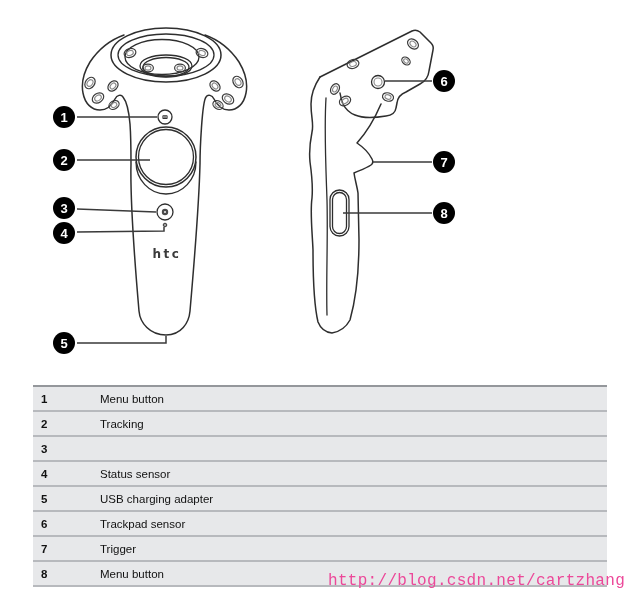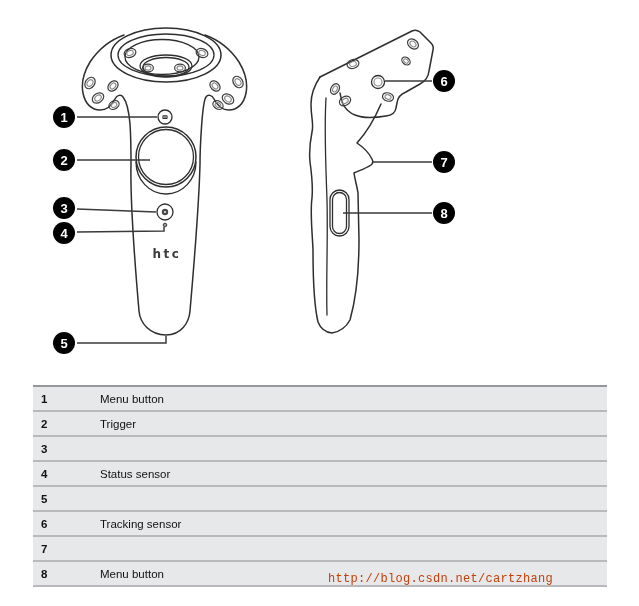--- a/index.html
+++ b/index.html
@@ -31,22 +31,22 @@
   .legend-row {
     display:flex; align-items:center; box-sizing:border-box;
     height:25px; background:#e7e8ea; border-bottom:2px solid #b7b9bd;
     font-size:11.5px; color:#111111;
   }
   .legend-num  { width:59px; padding-left:8px; font-weight:bold; flex:none; }
   .legend-label{ flex:1; }
 
   .watermark {
     position:absolute; left:328px; top:572px; z-index:5;
-    font-family:"Liberation Mono",monospace; font-size:12px;
-    letter-spacing:0.3px; color:#c2410c; white-space:nowrap;
+    font-family:"Liberation Mono",monospace; font-size:16px;
+    letter-spacing:0.3px; color:#ec4899; white-space:nowrap;
   }
 </style>
 </head>
 <body>
 
 <div class="canvas">
 
   <svg class="diagram" width="639" height="375" viewBox="0 0 639 375">
 
     <g>
@@ -278,38 +278,40 @@
     </g>
   </svg>
 
   <div class="legend-table">
     <div class="legend-row">
       <div class="legend-num">1</div>
       <div class="legend-label">Menu button</div>
     </div>
     <div class="legend-row">
       <div class="legend-num">2</div>
-      <div class="legend-label">Trigger</div>
+      <div class="legend-label">Tracking</div>
     </div>
     <div class="legend-row">
       <div class="legend-num">3</div>
     </div>
     <div class="legend-row">
       <div class="legend-num">4</div>
       <div class="legend-label">Status sensor</div>
     </div>
     <div class="legend-row">
       <div class="legend-num">5</div>
+      <div class="legend-label">USB charging adapter</div>
     </div>
     <div class="legend-row">
       <div class="legend-num">6</div>
-      <div class="legend-label">Tracking sensor</div>
+      <div class="legend-label">Trackpad sensor</div>
     </div>
     <div class="legend-row">
       <div class="legend-num">7</div>
+      <div class="legend-label">Trigger</div>
     </div>
     <div class="legend-row">
       <div class="legend-num">8</div>
       <div class="legend-label">Menu button</div>
     </div>
   </div>
 
   <div class="watermark">http://blog.csdn.net/cartzhang</div>
 
 </div>

